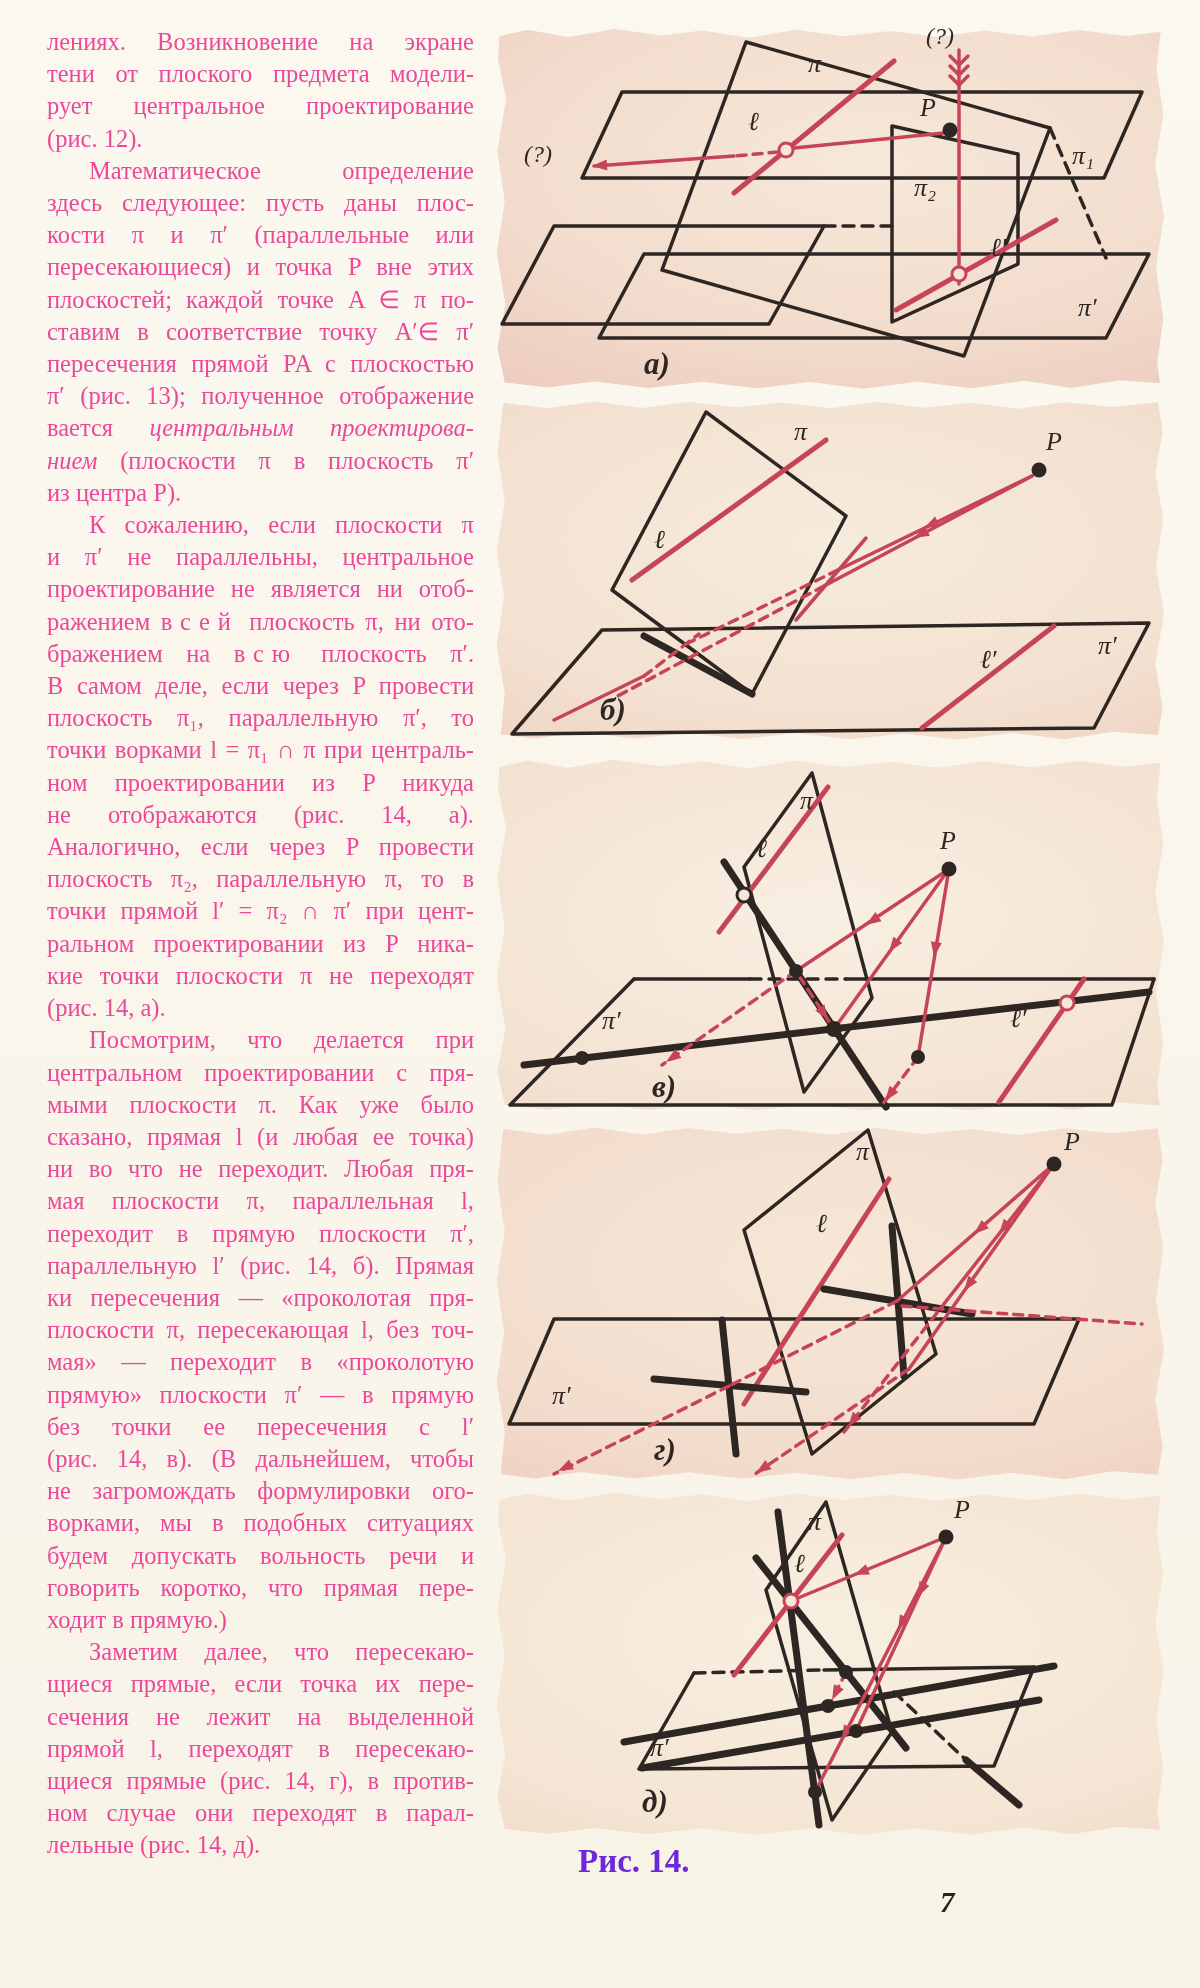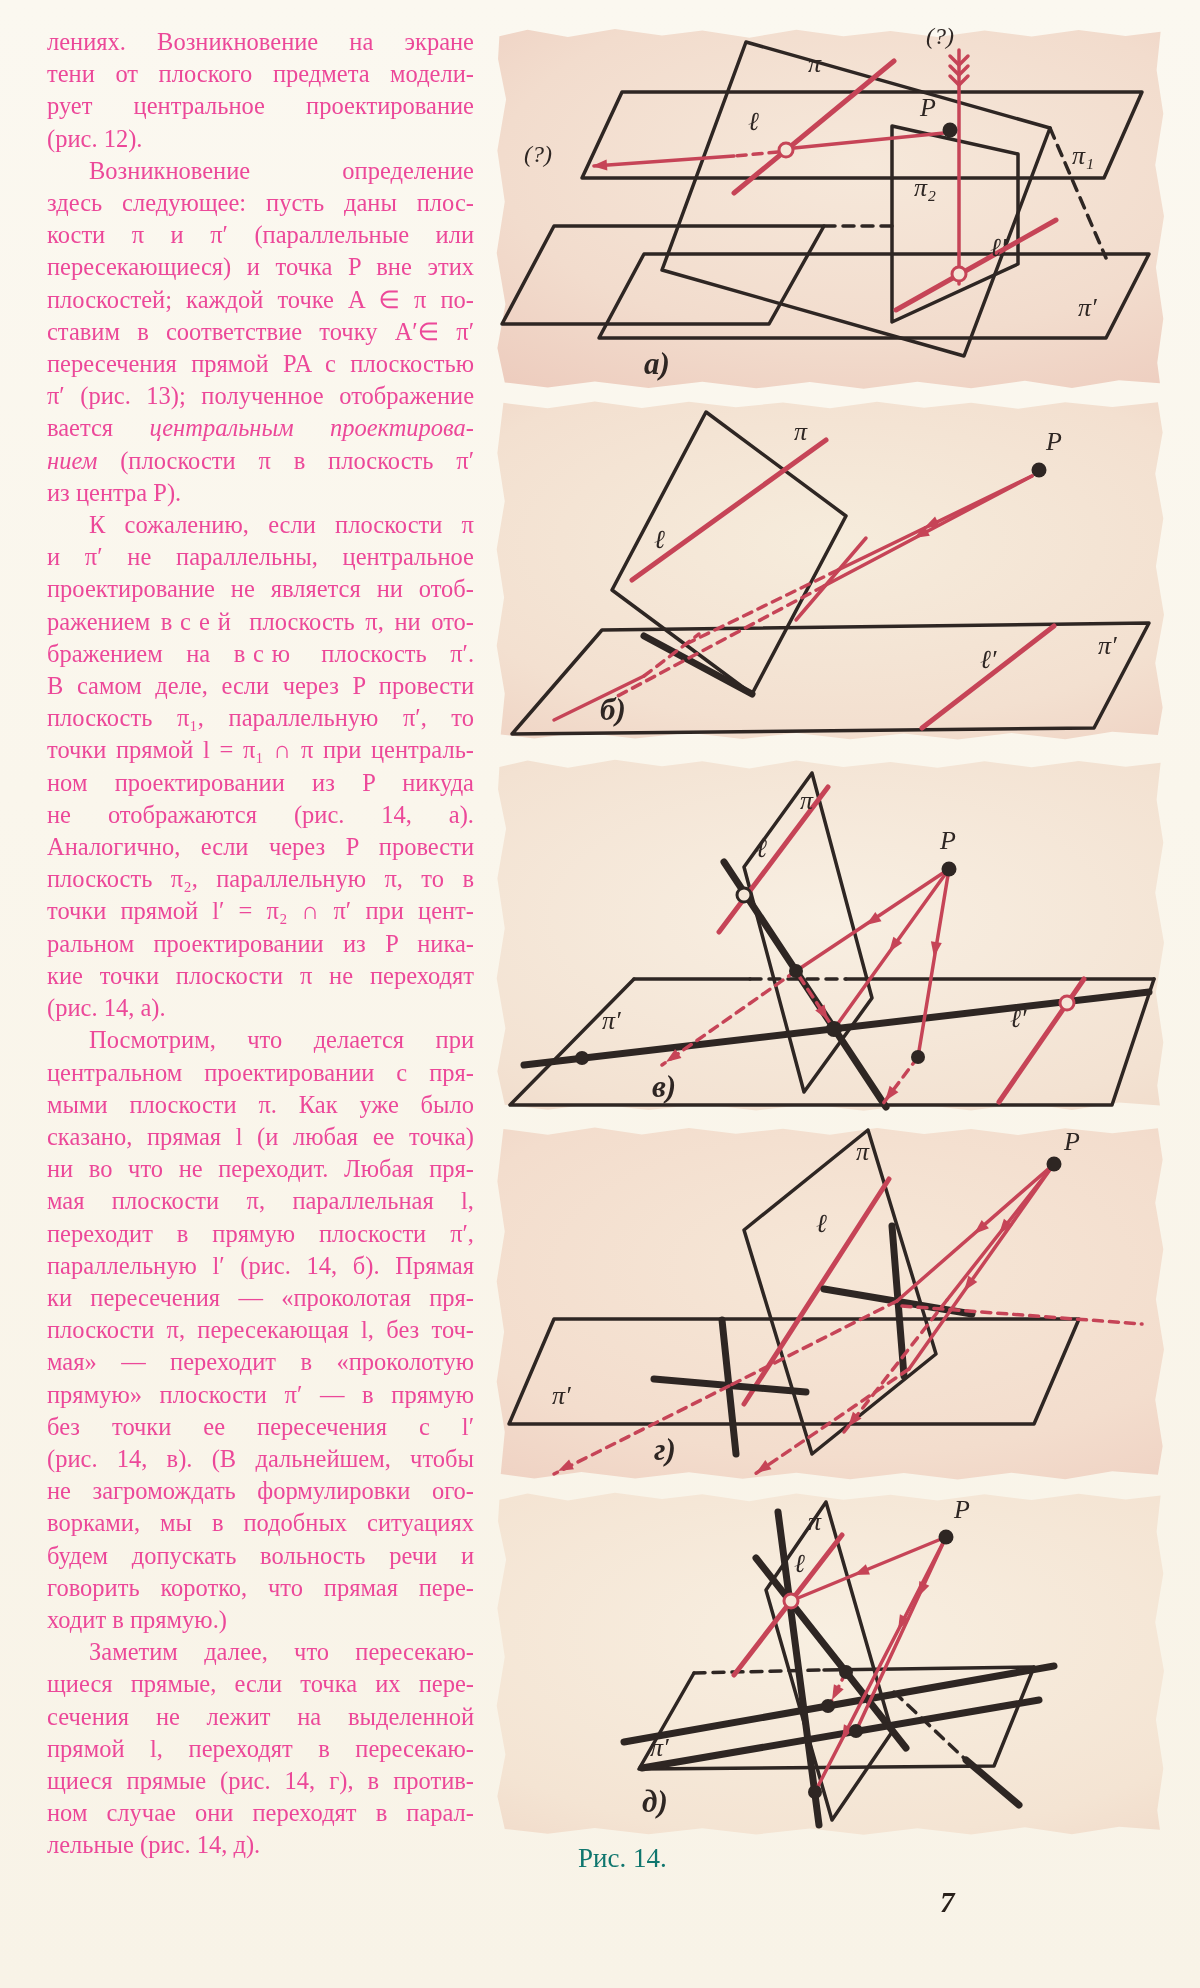--- a/index.html
+++ b/index.html
@@ -37,50 +37,50 @@
   .rdt{stroke-width:5;}
   .rdsh{stroke-dasharray:9 7;}
   .dot{fill:#2e2623;stroke:none;}
   .oc{fill:#f5e6d8;stroke:#c64457;stroke-width:3;}
   .ocb{fill:#f5e6d8;stroke:#2e2623;stroke-width:3;}
   .ra{fill:#c64457;stroke:none;}
   .lbl{font-family:"Liberation Serif",serif;font-style:italic;font-size:26px;fill:#2e2623;}
   .lbl-sm{font-size:24px;}
   .tag{font-family:"Liberation Serif",serif;font-style:italic;font-weight:bold;font-size:31px;fill:#2e2623;}
   
-  .caption{position:absolute;left:578px;top:1843px;font-weight:normal;font-size:27px;color:#0f766e;}
+  .caption{position:absolute;left:578px;top:1843px;font-weight:bold;font-size:33px;color:#6d28d9;}
   .folio{position:absolute;left:940px;top:1886px;font-weight:bold;font-style:italic;font-size:29px;color:#29211b;}
 </style>
 </head>
 <body>
 
 <div class="text-col" id="text-col">
     <div class="line">лениях. Возникновение на экране</div>
     <div class="line">тени от плоского предмета модели-</div>
     <div class="line">рует центральное проектирование</div>
     <div class="line end">(рис. 12).</div>
-    <div class="line in">Возникновение определение</div>
+    <div class="line in">Математическое определение</div>
     <div class="line">здесь следующее: пусть даны плос-</div>
     <div class="line">кости π и π′ (параллельные или</div>
     <div class="line">пересекающиеся) и точка P вне этих</div>
     <div class="line">плоскостей; каждой точке A ∈ π по-</div>
     <div class="line">ставим в соответствие точку A′∈ π′</div>
     <div class="line">пересечения прямой PA с плоскостью</div>
     <div class="line">π′ (рис. 13); полученное отображение</div>
     <div class="line"><span>вается </span><span class="it">центральным проектирова-</span></div>
     <div class="line"><span class="it">нием</span><span> (плоскости π в плоскость π′</span></div>
     <div class="line end">из центра P).</div>
     <div class="line in">К сожалению, если плоскости π</div>
     <div class="line">и π′ не параллельны, центральное</div>
     <div class="line">проектирование не является ни отоб-</div>
     <div class="line"><span>ражением </span><span class="ls">всей</span><span> плоскость π, ни ото-</span></div>
     <div class="line"><span>бражением на </span><span class="ls">всю</span><span> плоскость π′.</span></div>
     <div class="line">В самом деле, если через P провести</div>
     <div class="line">плоскость π₁, параллельную π′, то</div>
-    <div class="line">точки прямой l = π₁ ∩ π при централь-</div>
+    <div class="line">точки ворками l = π₁ ∩ π при централь-</div>
     <div class="line">ном проектировании из P никуда</div>
     <div class="line">не отображаются (рис. 14, а).</div>
     <div class="line">Аналогично, если через P провести</div>
     <div class="line">плоскость π₂, параллельную π, то в</div>
     <div class="line">точки прямой l′ = π₂ ∩ π′ при цент-</div>
     <div class="line">ральном проектировании из P ника-</div>
     <div class="line">кие точки плоскости π не переходят</div>
     <div class="line end">(рис. 14, а).</div>
     <div class="line in">Посмотрим, что делается при</div>
     <div class="line">центральном проектировании с пря-</div>

